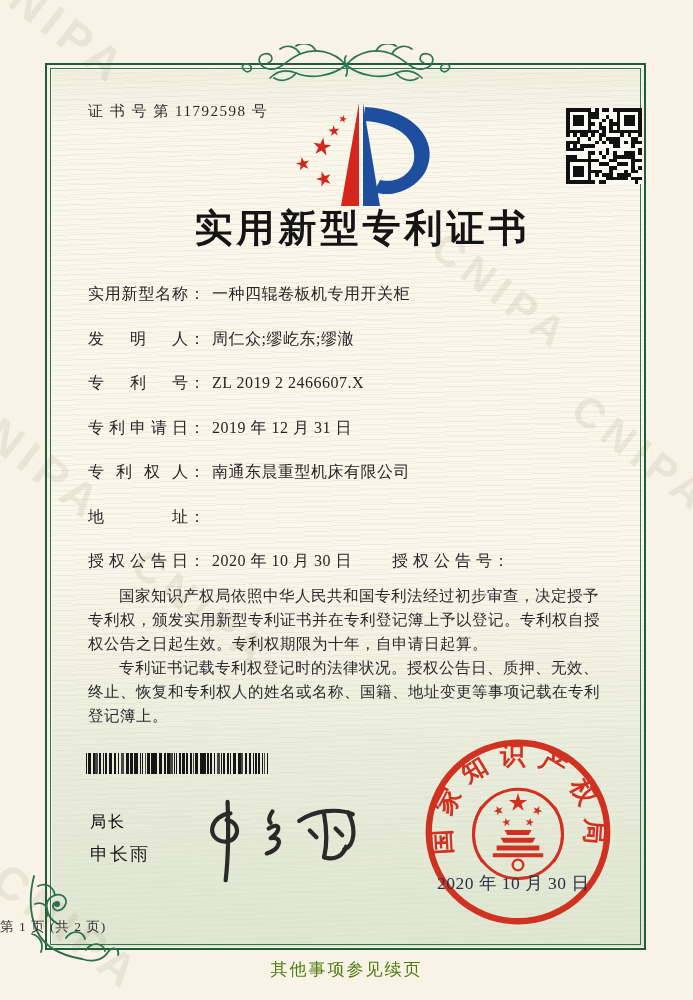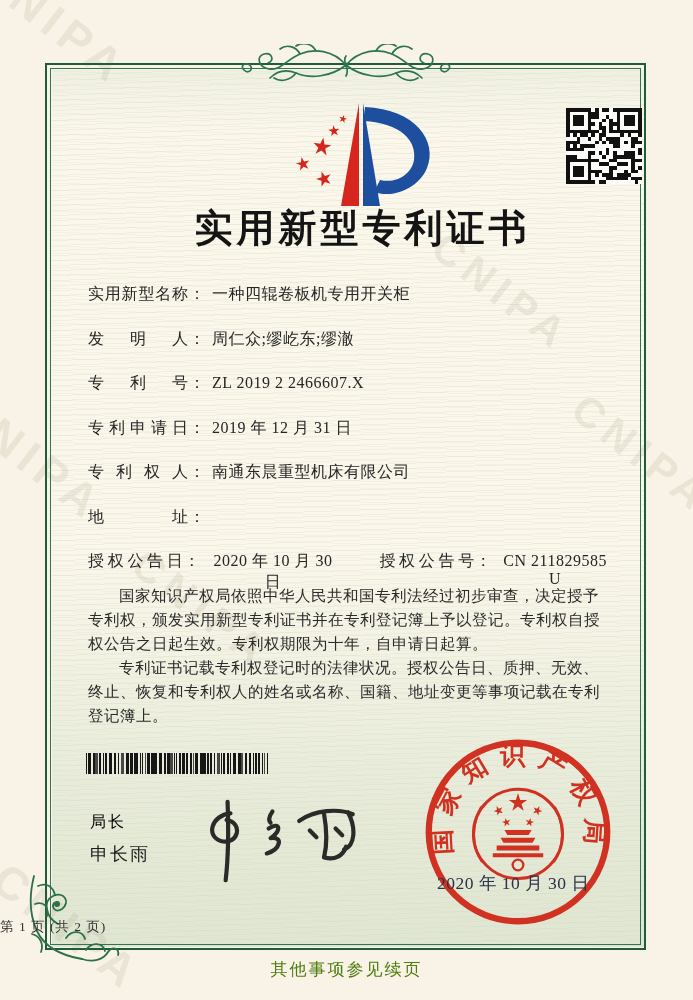--- a/index.html
+++ b/index.html
@@ -136,20 +136,21 @@
       <path d="M12,12 C21,8 27,13 29,21"></path>
       <path d="M9,30 C18,27 23,33 21,42"></path>
       <path d="M40,64 C46,55 57,57 59,65"></path>
       <path d="M60,76 C66,67 77,69 79,77"></path>
       <path d="M56,85 C68,89 78,85 82,78 C86,72 94,74 92,81"></path>
       <circle cx="31" cy="30" r="3" fill="#2b7049" stroke="none"></circle>
       <path d="M6,60 C14,62 18,70 15,78"></path>
     </g>
   </svg>
 
+  <div class="cert-no">证 书 号 第 11792598 号</div>
 
   <svg class="logo" width="170" height="110" viewBox="0 0 170 110">
     <polygon points="83,3 65,106 83,106" fill="#d6251c"></polygon>
     <polygon points="87,3 87,106 104,106" fill="#1e4f9e"></polygon>
     <path d="M89,7 C140,9 162,42 151,68 C143,88 117,99 98,92 L104,80 C122,84 136,73 138,60 C141,40 124,23 88,21 Z" fill="#1e4f9e"></path>
     <g fill="#d6251c">
       <use href="#star5" transform="translate(27,64) scale(0.72) rotate(-12)"></use>
       <use href="#star5" transform="translate(46,47) scale(0.95) rotate(8)"></use>
       <use href="#star5" transform="translate(58,31) scale(0.58) rotate(-6)"></use>
       <use href="#star5" transform="translate(67,19) scale(0.42) rotate(14)"></use>
@@ -430,21 +431,20 @@
     </div>
     <div class="field-row">
       <span class="field-group">
         <span class="field-label">授权公告日</span>
           <span class="colon">：</span>
           <span class="field-value">2020 年 10 月 30 日</span>
       </span>
       <span class="field-group second">
         <span class="field-label">授权公告号</span>
           <span class="colon">：</span>
-          <span class="field-value">CN 211829585 U</span>
       </span>
     </div>
   </div>
 
   <div class="body-text">
     <p>国家知识产权局依照中华人民共和国专利法经过初步审查，决定授予专利权，颁发实用新型专利证书并在专利登记簿上予以登记。专利权自授权公告之日起生效。专利权期限为十年，自申请日起算。</p>
     <p>专利证书记载专利权登记时的法律状况。授权公告日、质押、无效、终止、恢复和专利权人的姓名或名称、国籍、地址变更等事项记载在专利登记簿上。</p>
   </div>
 
   <div class="barcode" id="barcode">

